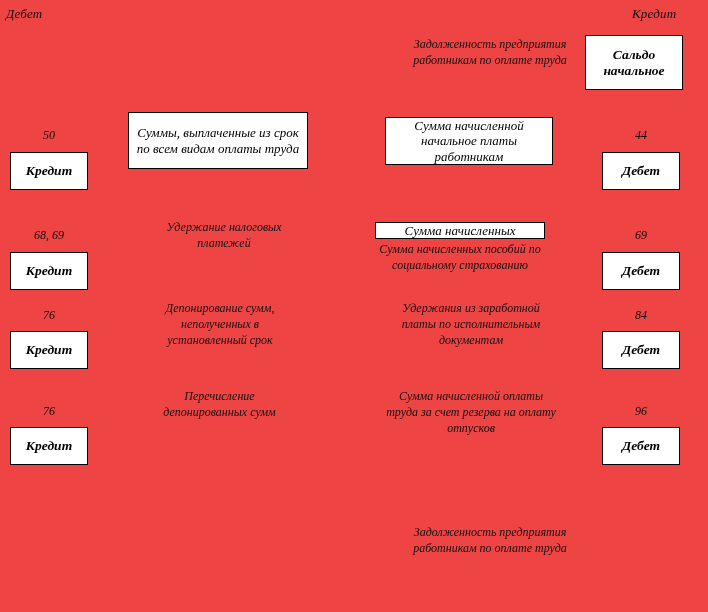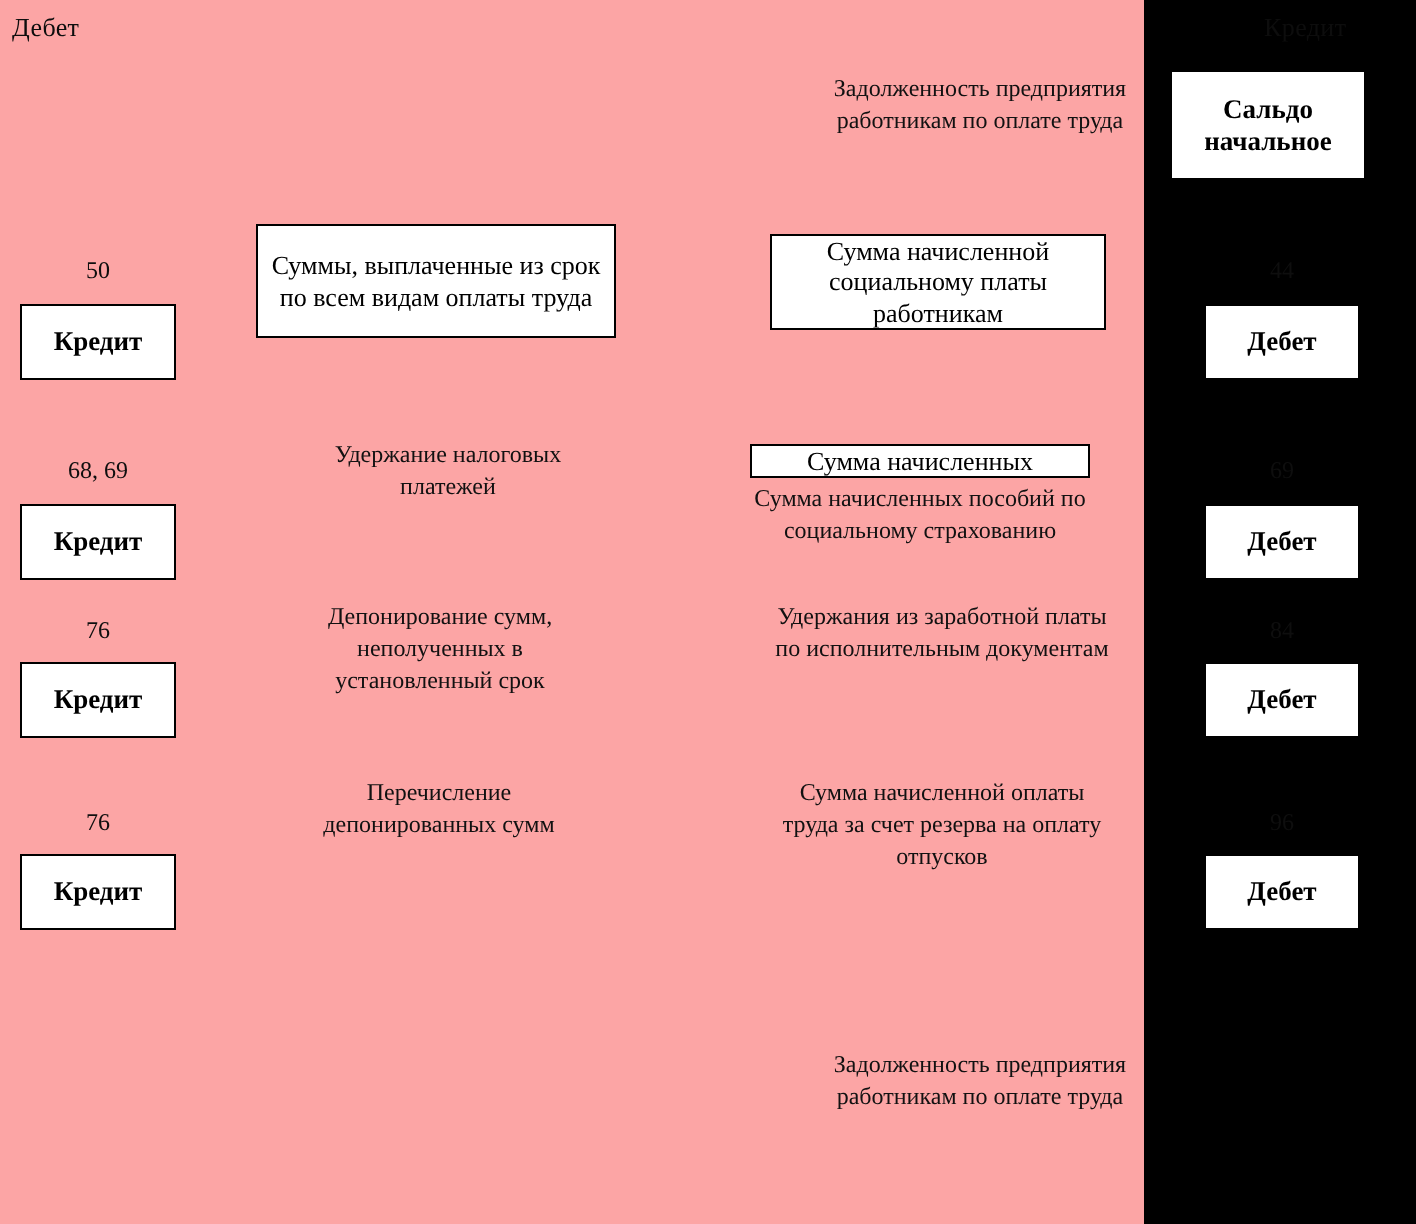--- a/index.html
+++ b/index.html
@@ -11,23 +11,24 @@
     width: 708px;
     height: 612px;
     position: relative;
     overflow: hidden;
     font-family: "Liberation Serif", "DejaVu Serif", serif;
   }
   #canvas {
     position: absolute;
     left: 0;
     top: 0;
-    width: 572px;
+    width: 708px;
     height: 612px;
-    background: #fca5a5;
+    background: #ef4444;
+    font-style: italic;
   }
   .abs { position: absolute; }
 
   
   .col-header {
     color: #0d0d0d;
     font-size: 13px;
     font-weight: normal;
     letter-spacing: 0.2px;
     white-space: nowrap;
@@ -89,21 +90,21 @@
   <div class="abs faint" style="left:400px; top:37px; width:180px;">Задолженность предприятия работникам по оплате труда</div>
 
   <div class="abs wbox bold" style="left:585px; top:35px; width:98px; height:55px;">Сальдо начальное</div>
 
   <div class="abs acct-num" style="left:10px; top:128px; width:78px;">50</div>
 
   <div class="abs wbox bold" style="left:10px; top:152px; width:78px; height:38px;">Кредит</div>
 
   <div class="abs wbox plain" style="left:128px; top:112px; width:180px; height:57px;">Суммы, выплаченные из срок по всем видам оплаты труда</div>
 
-  <div class="abs wbox plain" style="left:385px; top:117px; width:168px; height:48px;">Сумма начисленной социальному платы работникам</div>
+  <div class="abs wbox plain" style="left:385px; top:117px; width:168px; height:48px;">Сумма начисленной начальное платы работникам</div>
 
   <div class="abs acct-num" style="left:602px; top:128px; width:78px;">44</div>
 
   <div class="abs wbox bold" style="left:602px; top:152px; width:78px; height:38px;">Дебет</div>
 
   <div class="abs acct-num" style="left:10px; top:228px; width:78px;">68, 69</div>
 
   <div class="abs wbox bold" style="left:10px; top:252px; width:78px; height:38px;">Кредит</div>
 
   <div class="abs faint" style="left:148px; top:220px; width:152px;">Удержание налоговых платежей</div>

